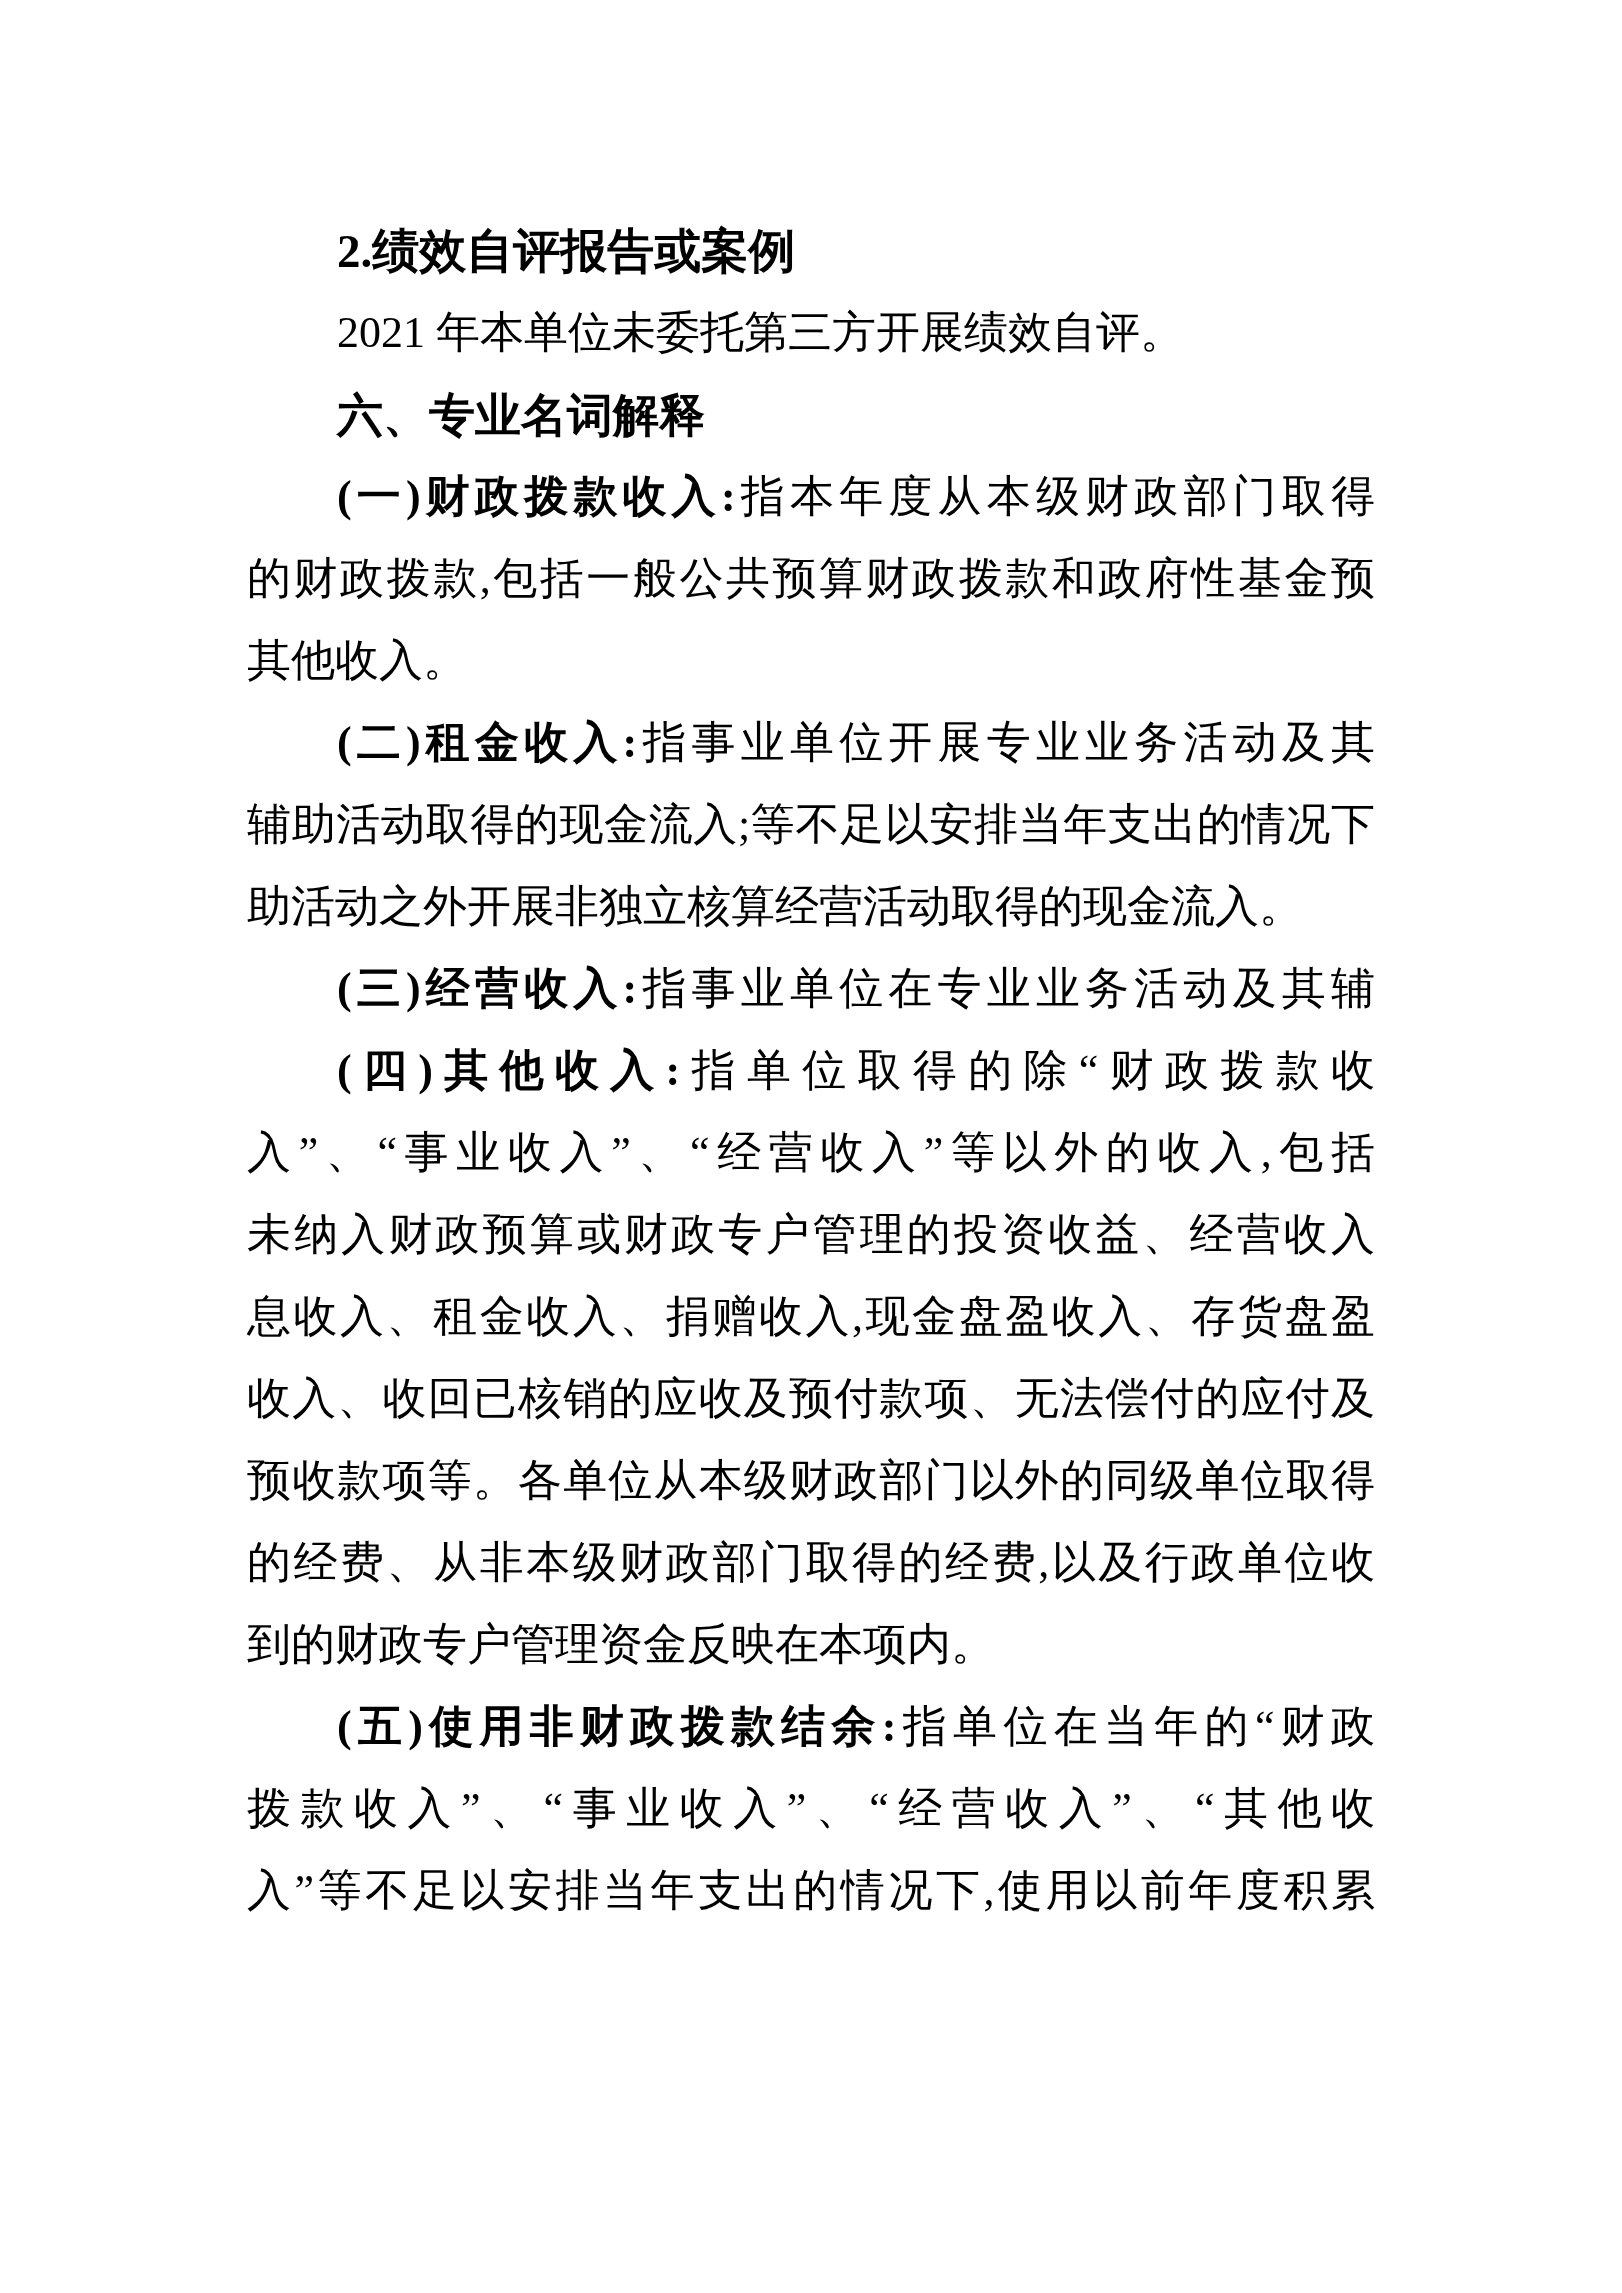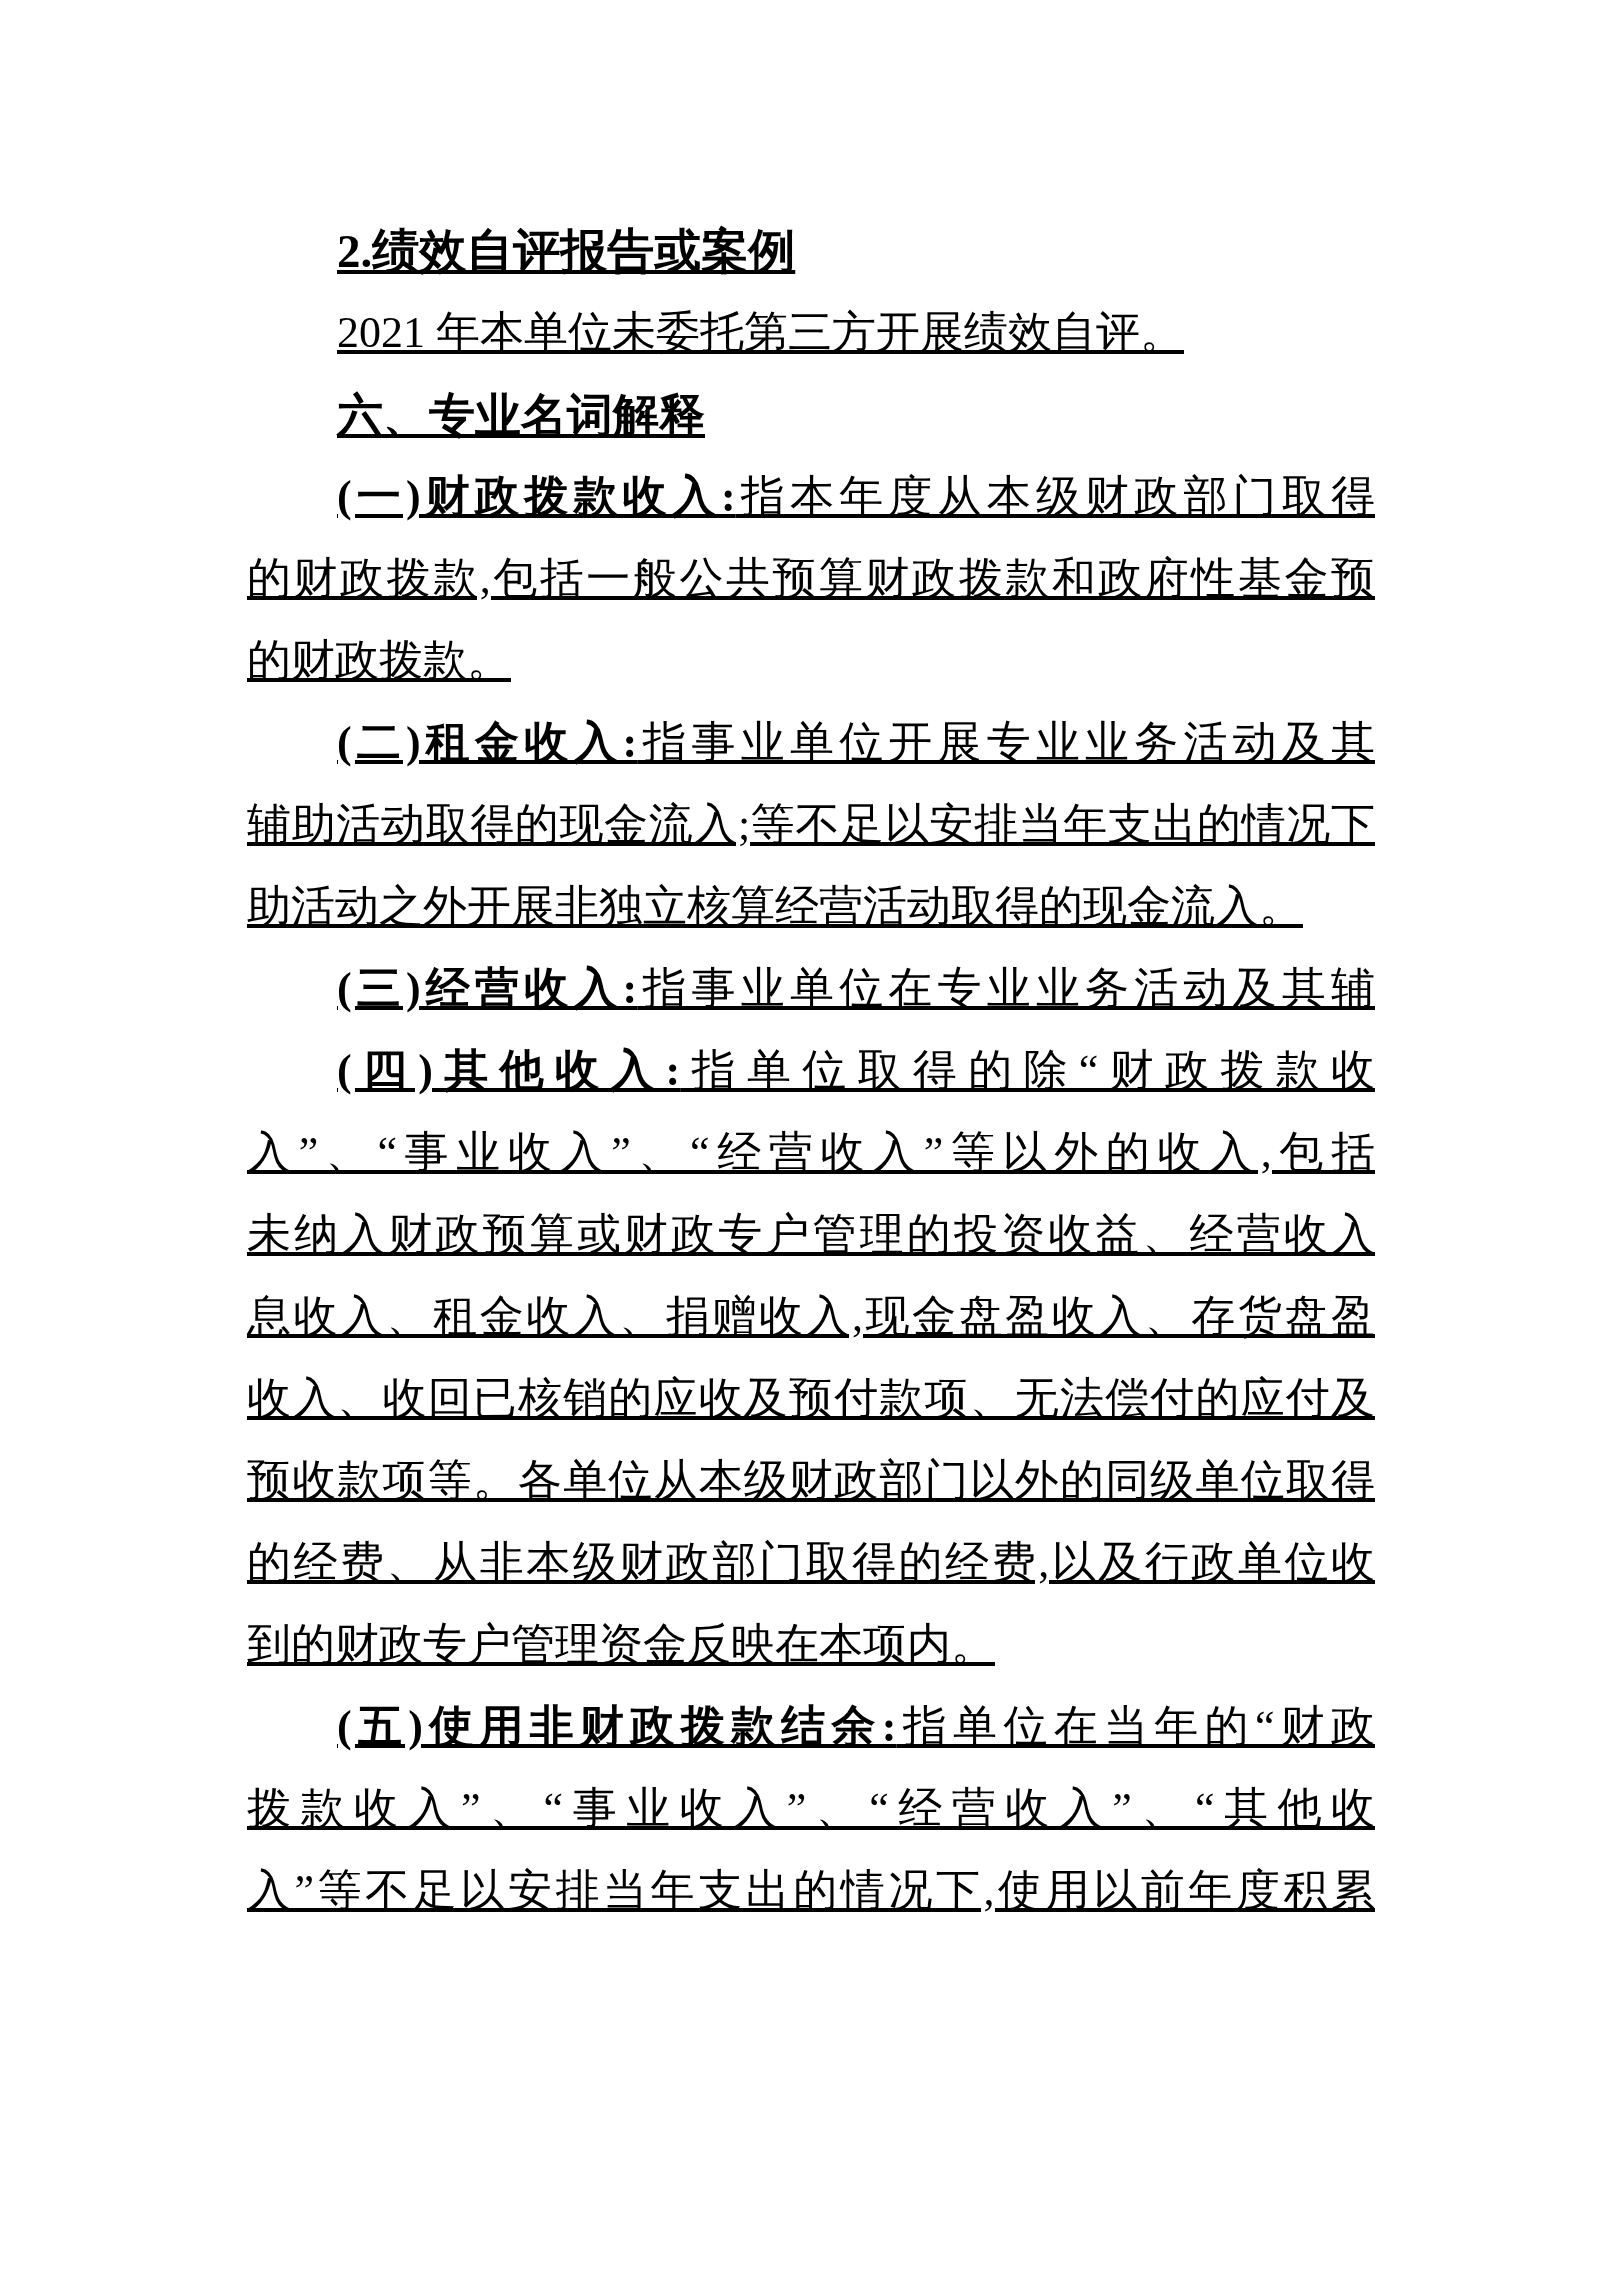--- a/index.html
+++ b/index.html
@@ -21,21 +21,20 @@
     top: 210px;
     width: 1128px;
   }
   .line {
     height: 82px;
     line-height: 82px;
     font-size: 44px;
     color: #000000;
     text-align: left;
     font-kerning: none;
-    text-decoration: underline;
   }
   .line.indent {
     text-indent: 90px;
   }
   .line.justify {
     text-align: justify;
     text-align-last: justify;
   }
   .line.body {
     font-family: "Liberation Serif", "DejaVu Serif", serif;
@@ -58,21 +57,21 @@
 </head>
 <body>
 
 <div class="page">
   <div class="text-column">
       <div class="line h-serif-bold indent"><span class="lead">2.绩效自评报告或案例</span></div>
       <div class="line body indent"><span>2021 年本单位未委托第三方开展绩效自评。</span></div>
       <div class="line h-sans-bold indent"><span class="lead">六、专业名词解释</span></div>
       <div class="line body justify indent"><span class="lead">(一)财政拨款收入:</span><span>指本年度从本级财政部门取得</span></div>
       <div class="line body justify"><span>的财政拨款,包括一般公共预算财政拨款和政府性基金预</span></div>
-      <div class="line body"><span>的财政拨款。</span></div>
+      <div class="line body"><span>其他收入。</span></div>
       <div class="line body justify indent"><span class="lead">(二)租金收入:</span><span>指事业单位开展专业业务活动及其</span></div>
       <div class="line body justify"><span>辅助活动取得的现金流入;等不足以安排当年支出的情况下</span></div>
       <div class="line body"><span>助活动之外开展非独立核算经营活动取得的现金流入。</span></div>
       <div class="line body justify indent"><span class="lead">(三)经营收入:</span><span>指事业单位在专业业务活动及其辅</span></div>
       <div class="line body justify indent"><span class="lead">(四)其他收入:</span><span>指单位取得的除“财政拨款收</span></div>
       <div class="line body justify"><span>入”、“事业收入”、“经营收入”等以外的收入,包括</span></div>
       <div class="line body justify"><span>未纳入财政预算或财政专户管理的投资收益、经营收入</span></div>
       <div class="line body justify"><span>息收入、租金收入、捐赠收入,现金盘盈收入、存货盘盈</span></div>
       <div class="line body justify"><span>收入、收回已核销的应收及预付款项、无法偿付的应付及</span></div>
       <div class="line body justify"><span>预收款项等。各单位从本级财政部门以外的同级单位取得</span></div>

